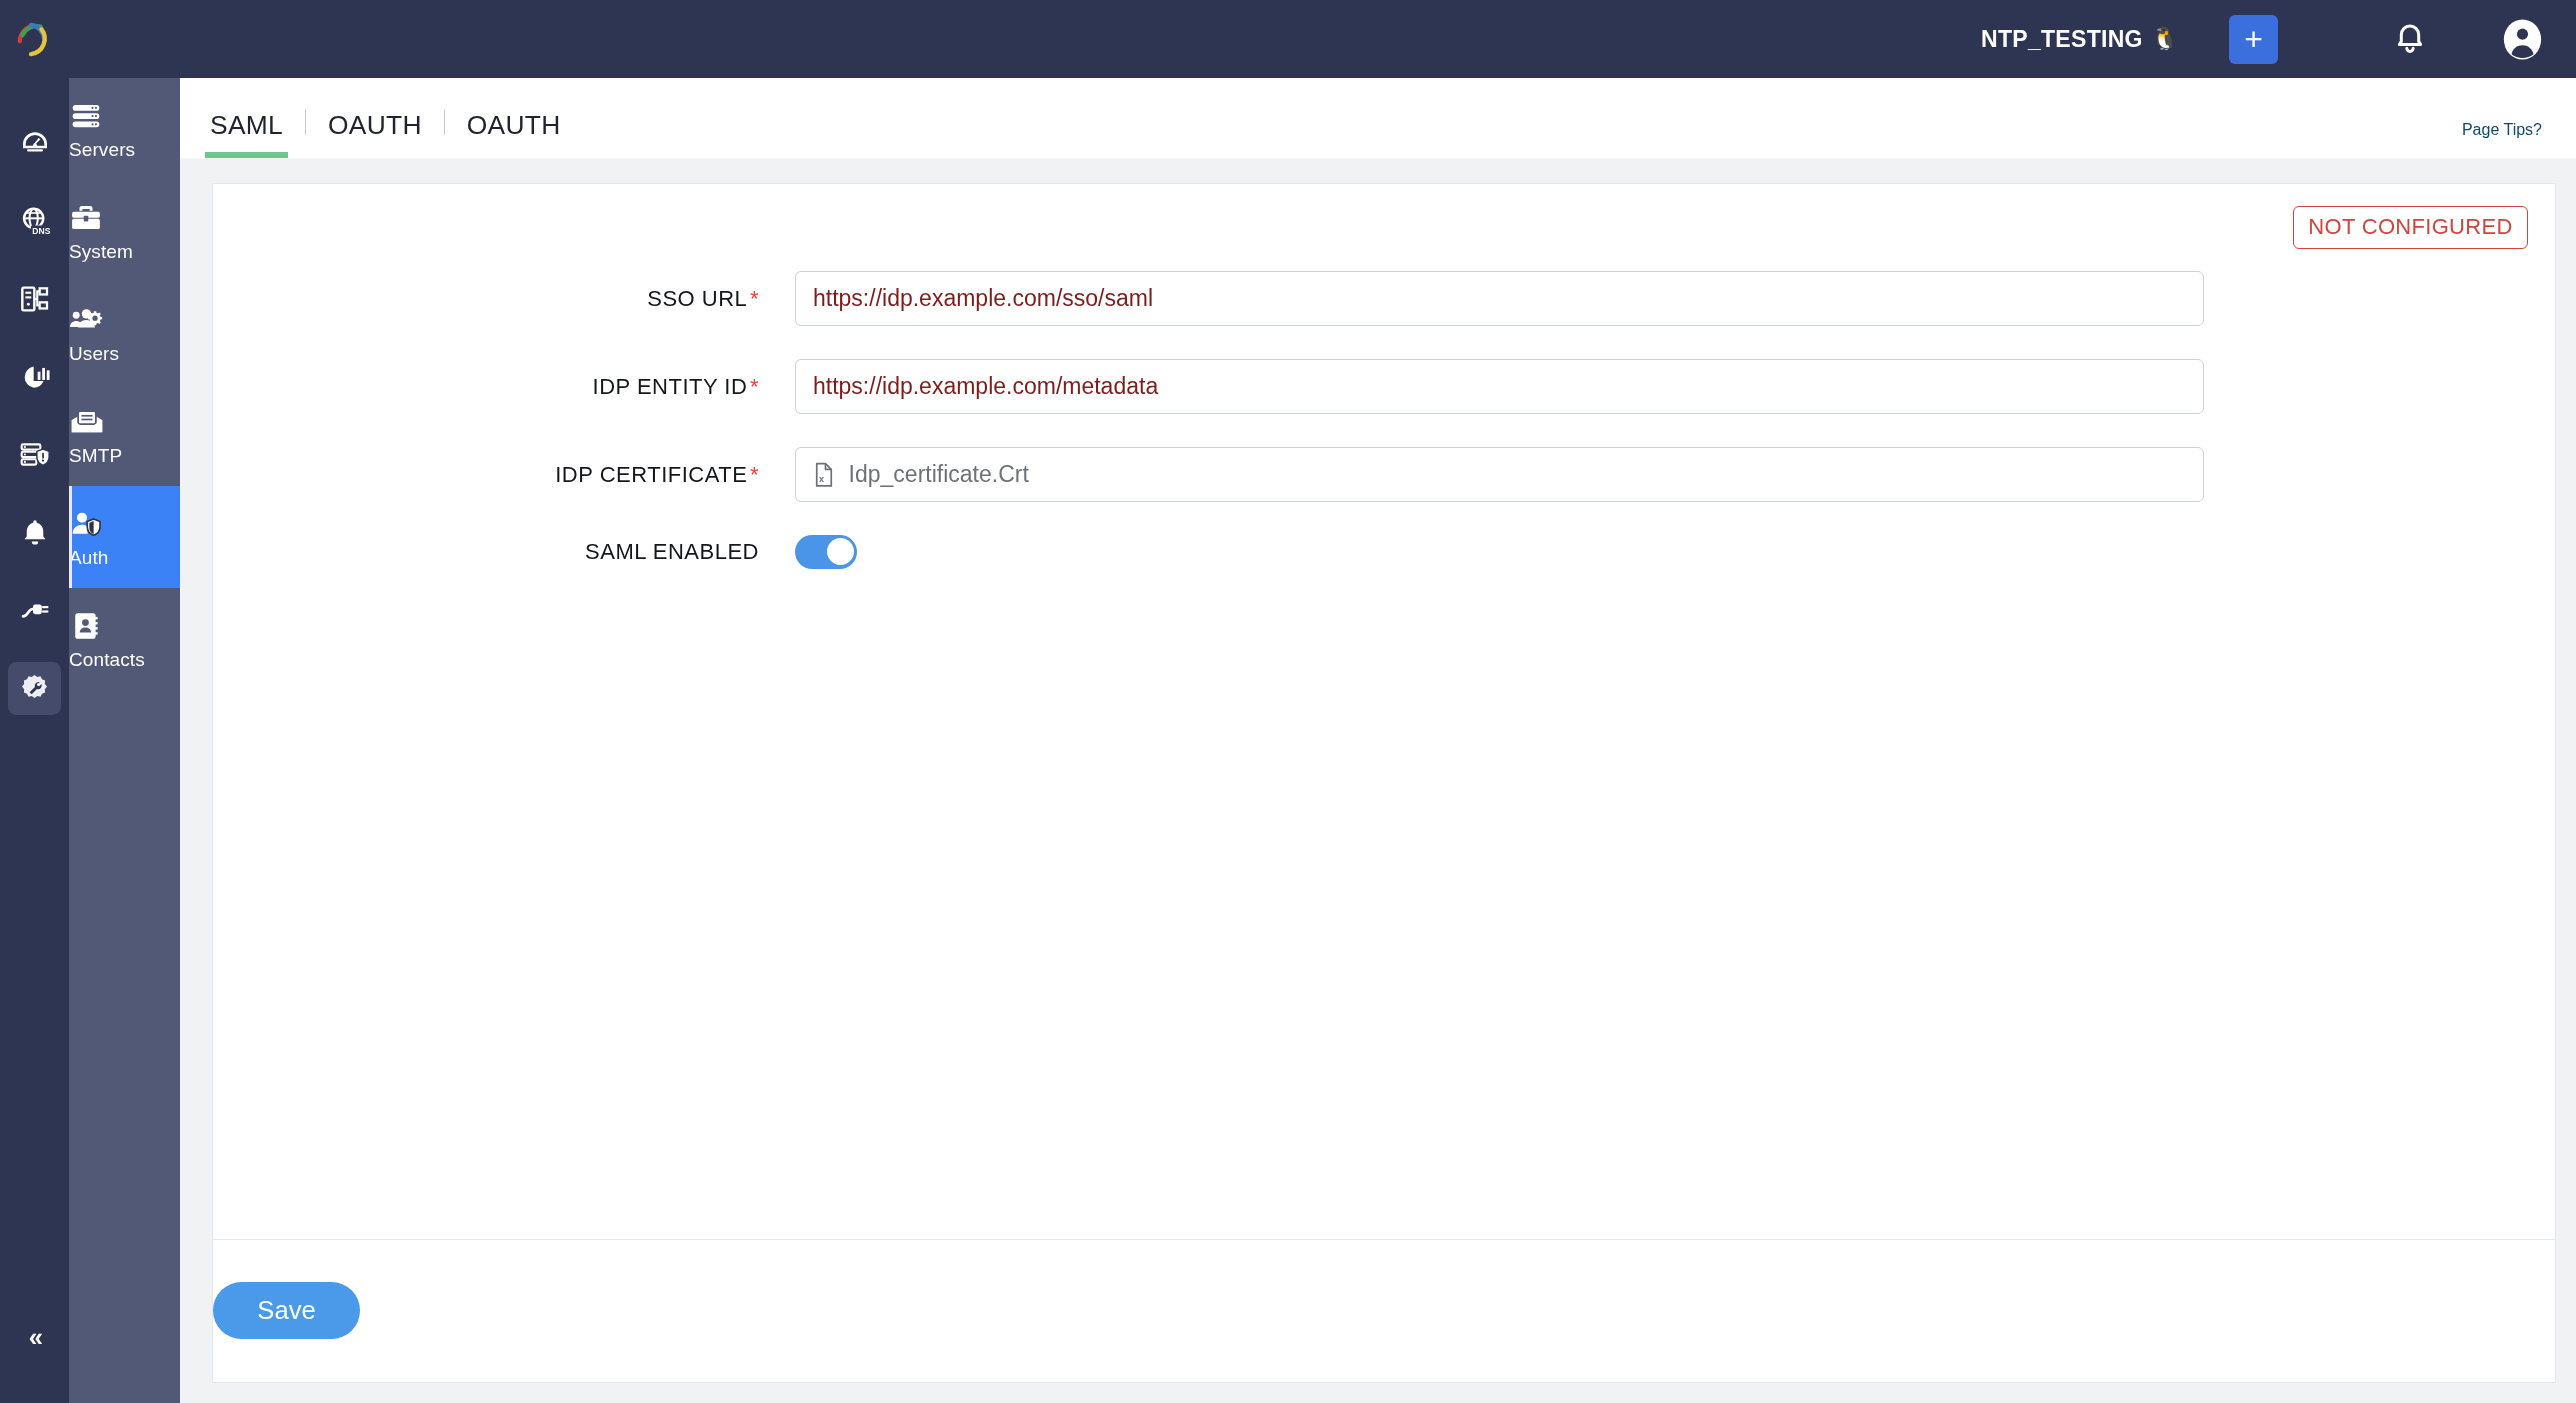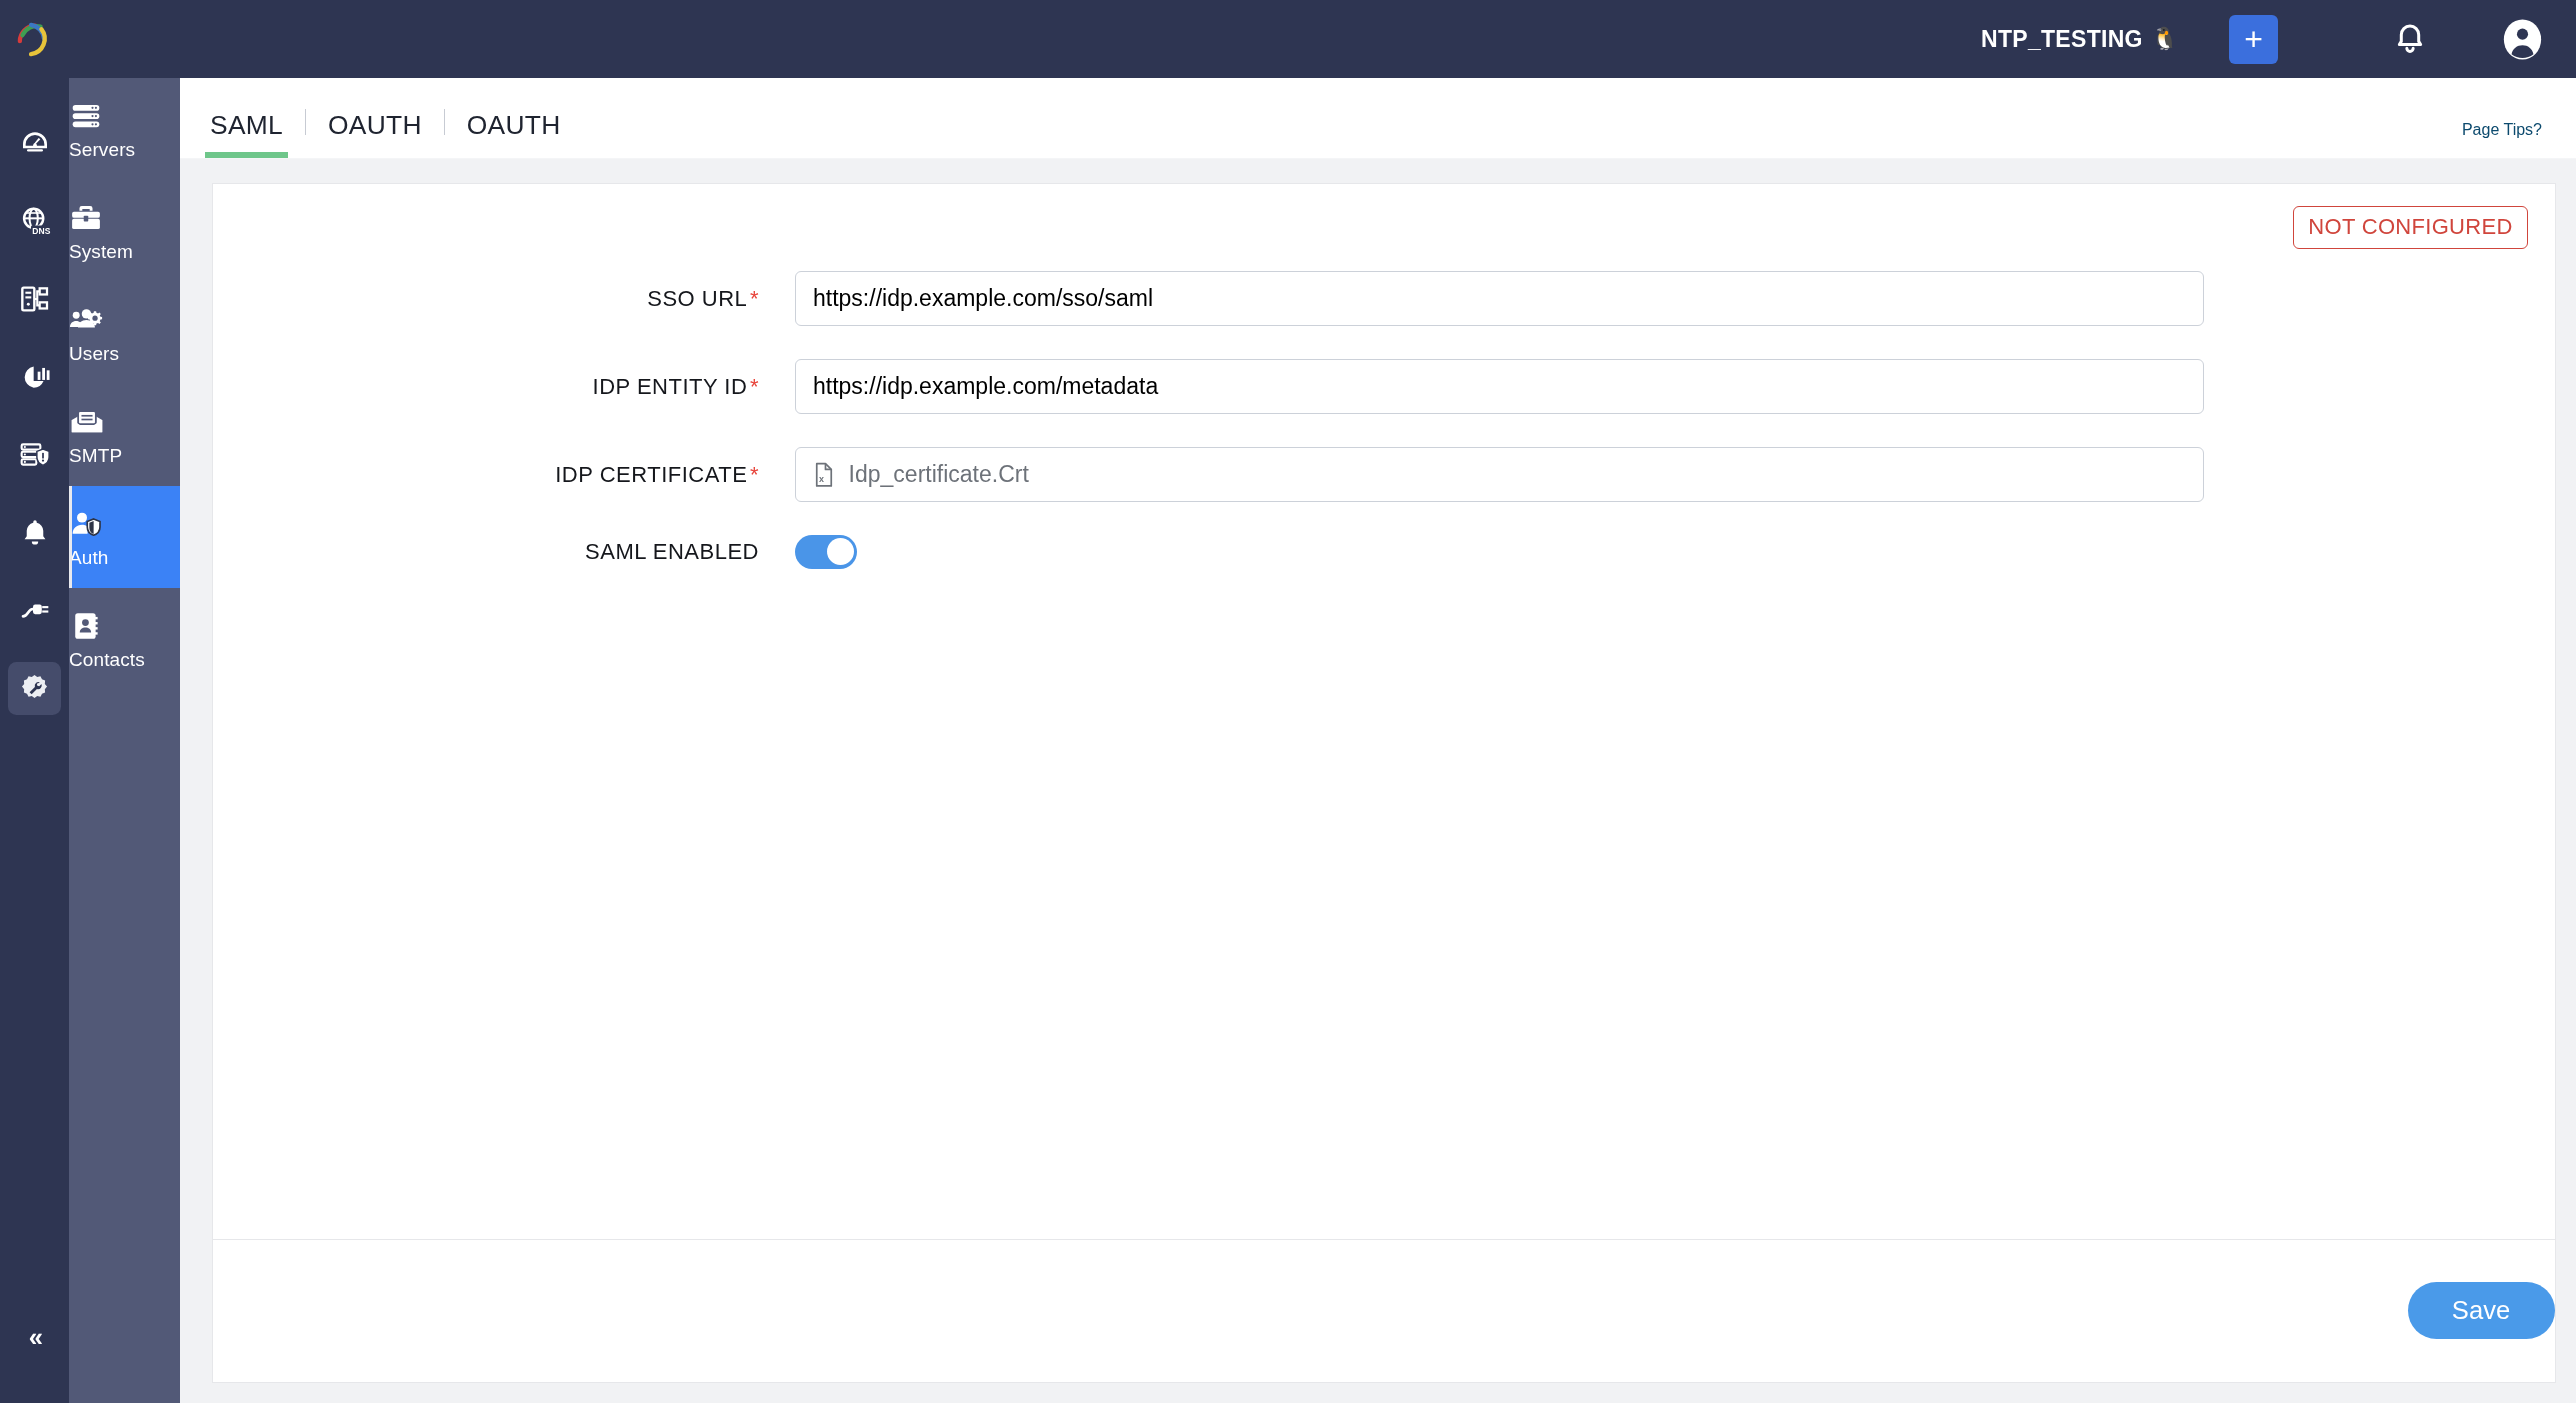--- a/index.html
+++ b/index.html
@@ -141,39 +141,39 @@
     display:flex; align-items:center; justify-content:flex-end; gap:2.6px;padding-left:36px;
   }
   .req{ color:#e8453c; font-size:22px; line-height:1; }
   .field{
     margin-left:36px;
     width:1409px; height:55px;
     border:0.9px solid #ccd1d9; border-radius:6px;
     background:#ffffff;
     display:flex; align-items:center;
     padding:0 17px;
-    font-size:23px; color:#000000;
+    font-size:23px; color:#7f1d1d;
   }
   .field.placeholderish{ color:#6d7279; }
   .field .file-ico{ margin-right:13.6px; display:flex; align-items:center; }
 
   .toggle{
     margin-left:36px;
     width:62px; height:34px; border-radius:17px; background:#4a95e8;
     position:relative; cursor:pointer; border:none;
   }
   .toggle .knob{
     position:absolute; top:3.4px; left:32px;
     width:27px; height:27px; border-radius:50%; background:#ffffff;
   }
 
   #card-footer{
     height:143px;
     border-top:0.9px solid #e6e7ea;
-    display:flex; align-items:center; justify-content:flex-end;
+    display:flex; align-items:center; justify-content:flex-start;
   }
   #save-button{
     width:147px; height:57px; border-radius:29px;
     background:#4a9ae9; color:#ffffff;
     font-size:25.6px; border:none; cursor:pointer;
     font-family:"Liberation Sans", sans-serif;
   }
 </style>
 </head>
 <body>

